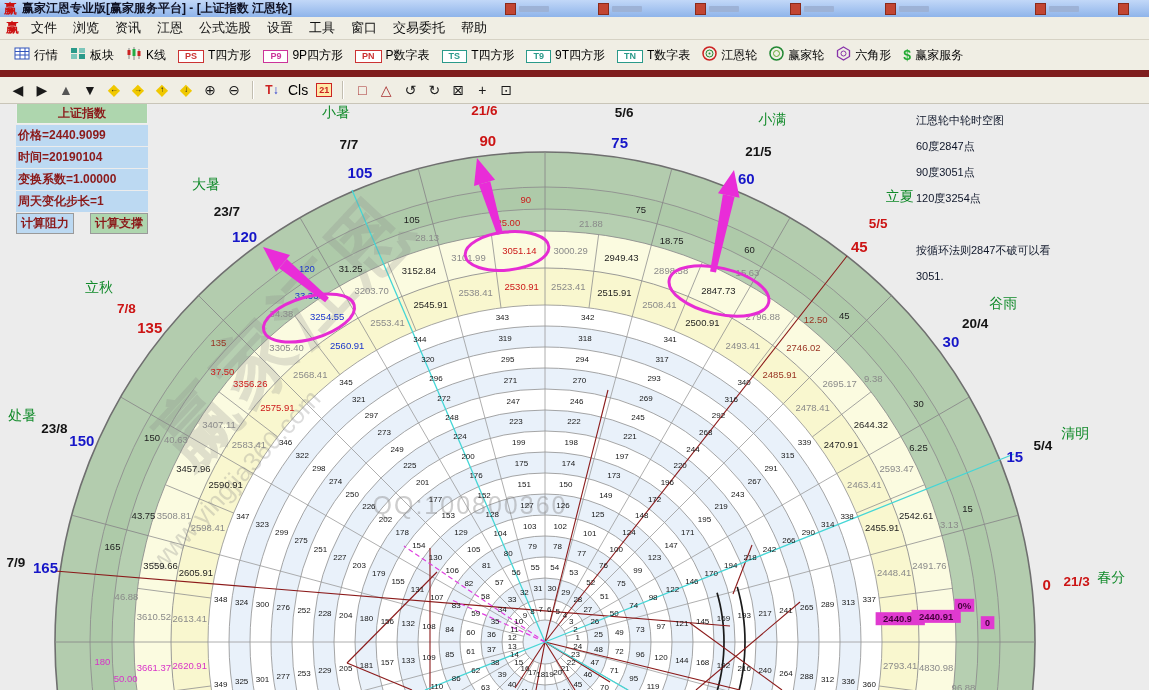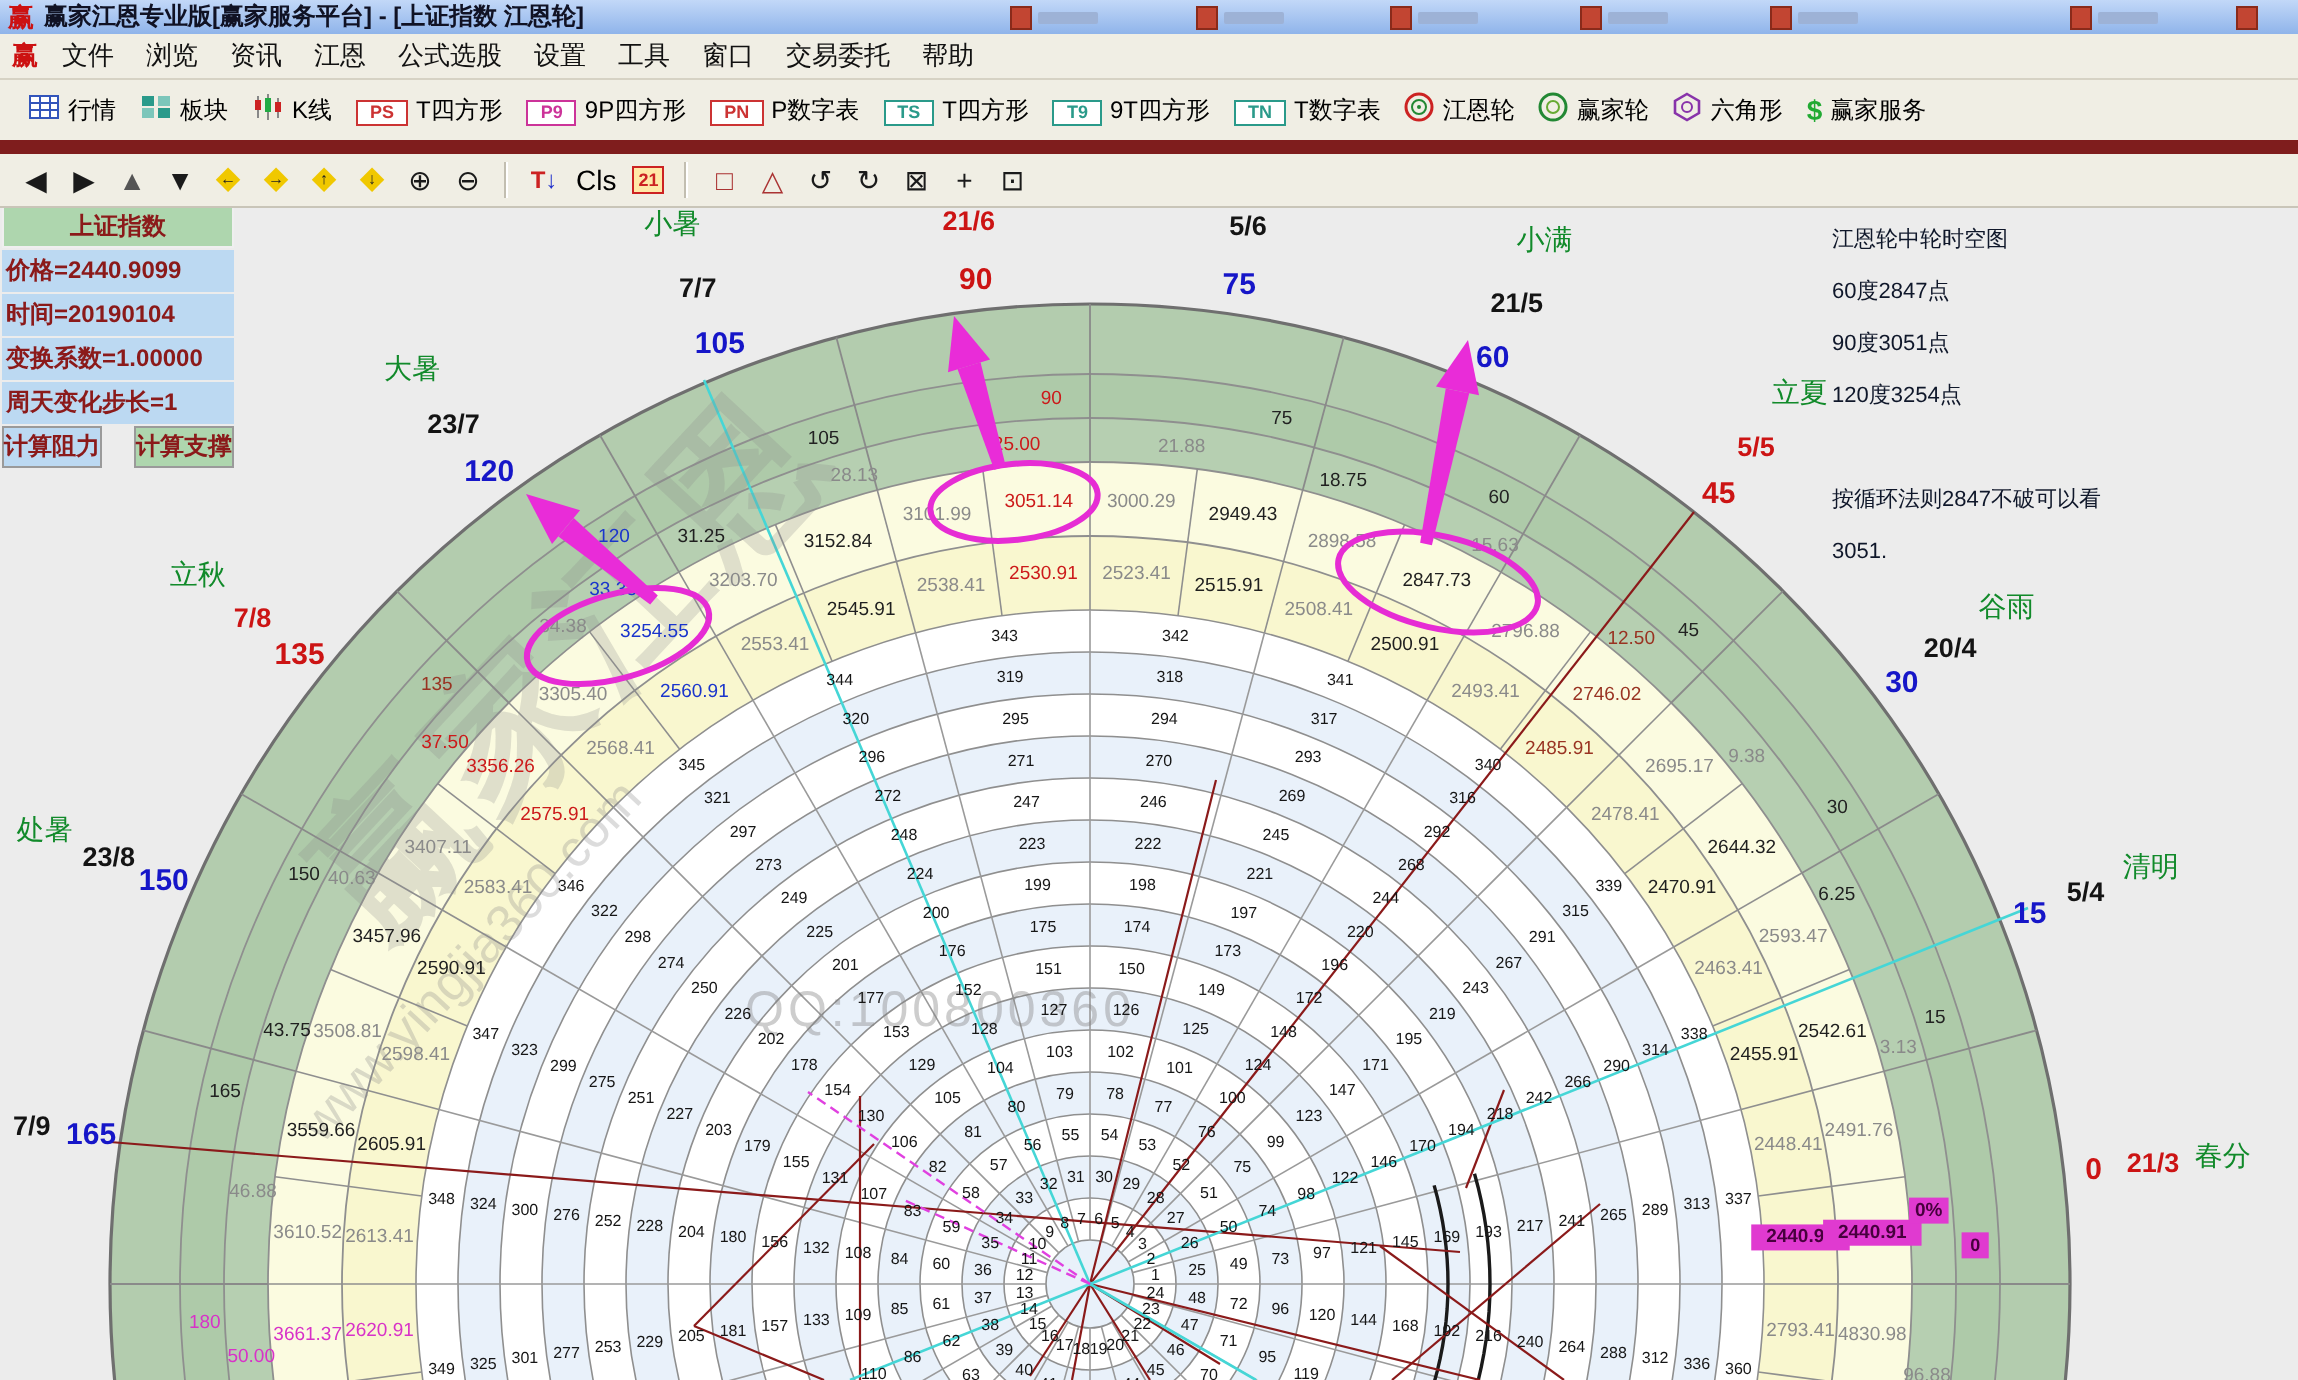--- a/index.html
+++ b/index.html
@@ -15,21 +15,21 @@
   .toolbar1{height:30px;background:#f0eee4;border-bottom:7px solid #7f1d1d;display:flex;align-items:center;padding:0 8px;font-size:12px;position:relative;z-index:6}
   .titem{display:flex;align-items:center;gap:4px;padding:2px 6px;white-space:nowrap}
   .badge{display:inline-block;border:1px solid;font-size:9px;font-weight:bold;padding:0 6px;line-height:11px;background:#fff}
   .toolbar2{height:26px;background:#f0eee4;border-bottom:1px solid #c9c5b8;display:flex;align-items:center;padding:0 10px;gap:8px;font-size:14px;position:relative;z-index:6}
   .t2{display:inline-flex;align-items:center;justify-content:center;min-width:16px;height:18px;cursor:default}
   .dia{position:relative;color:#f0c800;font-size:16px;line-height:16px}
   .dia b{position:absolute;inset:0;display:flex;align-items:center;justify-content:center;font-size:8px;color:#222;font-weight:bold}
   .cal{border:1px solid #cc2222;background:#ffe9a8;color:#cc2222;font-size:9px;padding:0 2px;font-weight:bold;line-height:12px}
   .sepv{width:1px;height:18px;background:#c2beb0;border-right:1px solid #fff;margin:0 2px}
   #wheel{position:absolute;left:0;top:0;z-index:1}
-  .panel{position:absolute;left:1px;top:103px;width:116px;z-index:5;font-size:12px;font-weight:bold}
+  .panel{position:absolute;left:16px;top:103px;width:132px;z-index:5;font-size:12px;font-weight:bold}
   .phead{background:#aed6ae;color:#8b1a1a;text-align:center;padding:1px 0;border:1px solid #efefef}
   .prow{background:#bcd9f2;color:#8b1a1a;padding:2px 2px;margin-top:1px;white-space:nowrap;overflow:hidden}
   .pbtns{display:flex;margin-top:1px;gap:16px}
   .pbtns button{flex:1;font:inherit;font-size:12px;border:1px solid #9a9a9a;padding:1px 0;color:#8b1a1a;cursor:pointer}
   .b1{background:#bcd9f2}.b2{background:#aed6ae}
   .anno{position:absolute;left:916px;top:107px;z-index:4;font-size:11px;color:#0f172a;line-height:26px;white-space:nowrap}
   .anno div{height:26px}
 </style>
 </head>
 <body>

